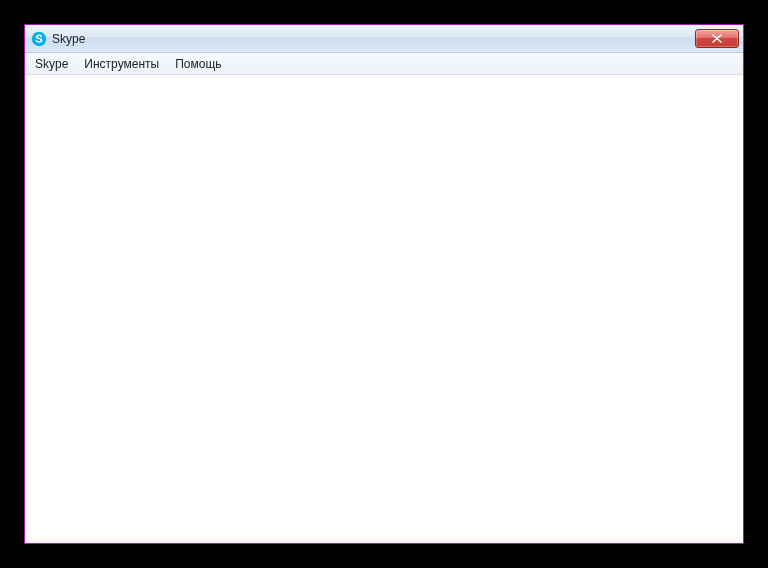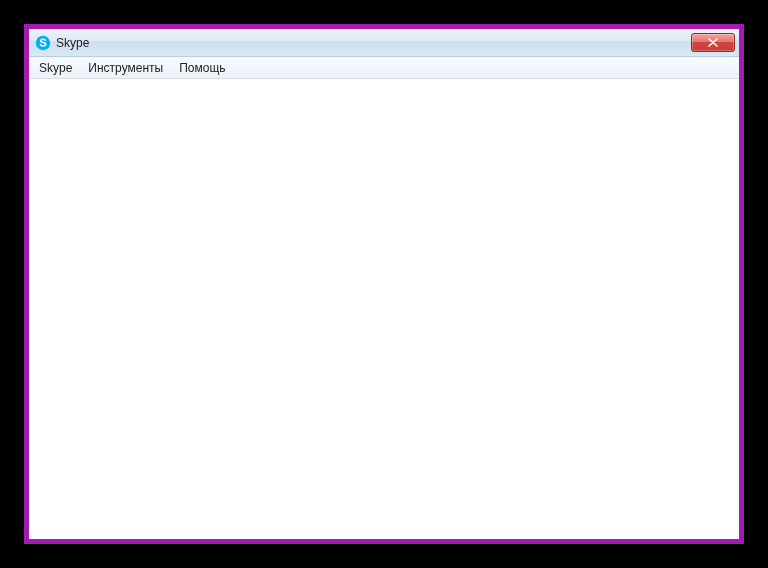--- a/index.html
+++ b/index.html
@@ -7,21 +7,21 @@
       width: 768px;
       height: 568px;
       background: #000;
       font-family: "Segoe UI", Tahoma, sans-serif;
       font-size: 12px;
       padding: 24px;
     }
     .window {
       width: 720px;
       height: 520px;
-      border: 5px solid #a21caf;
+      border: 1px solid #a21caf;
       background: #fff;
       display: flex;
       flex-direction: column;
       box-shadow: 0 0 0 1px rgba(255,255,255,0.3) inset;
     }
     .titlebar {
       height: 28px;
       background: linear-gradient(to bottom, #eef4fa 0%, #dde9f5 45%, #cfdff0 46%, #d9e7f5 100%);
       border-bottom: 1px solid #b8cde0;
       display: flex;

